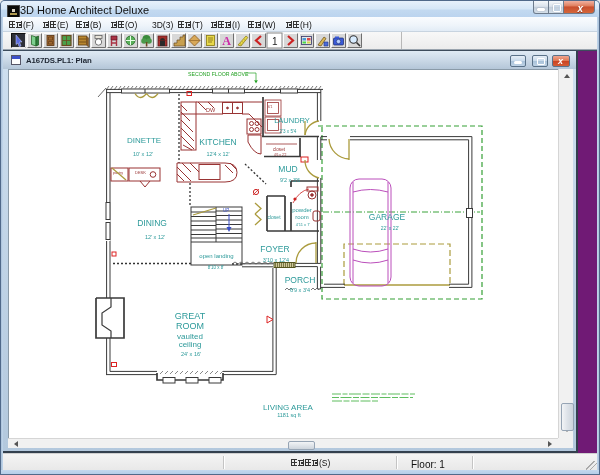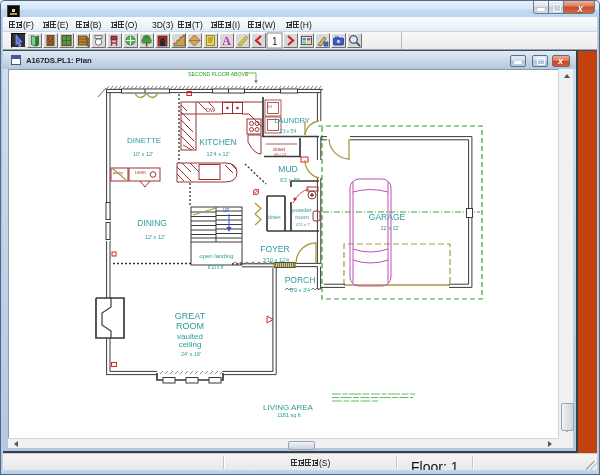--- a/index.html
+++ b/index.html
@@ -30,21 +30,21 @@
 linear-gradient(#333,#333) 0 0/1px 7px no-repeat;}
 .c2{background:linear-gradient(#333,#333) 0 1px/6px 1px no-repeat,
 linear-gradient(#333,#333) 0 6px/6px 1px no-repeat,
 linear-gradient(#333,#333) 1px 1px/1px 6px no-repeat,
 linear-gradient(#333,#333) 5px 0/1px 7px no-repeat,
 linear-gradient(#333,#333) 3px 3px/2px 2px no-repeat;}
 
 #tb{position:absolute;left:1px;top:32px;width:598px;height:17px;background:linear-gradient(#f8f8f8,#ececec);border-bottom:1px solid #9aa4ae;}
 #tbline{position:absolute;left:400px;top:0;width:1px;height:17px;background:#b8b8b8;}
 
-#mdi{position:absolute;left:1px;top:50px;width:598px;height:403px;background:#c2410c;border-top:1px solid #3d4c5c;}
+#mdi{position:absolute;left:1px;top:50px;width:598px;height:403px;background:#701a75;border-top:1px solid #3d4c5c;}
 #child{position:absolute;left:1px;top:0px;width:576px;height:402px;background:linear-gradient(#cfe0f0,#b3c8dd);border-right:2px solid #33404e;border-bottom:2px solid #33404e;box-sizing:border-box;}
 #ctitle{position:absolute;left:0;top:0;width:100%;height:18px;background:linear-gradient(#dfeaf4,#cbd9e7 50%,#b4c6d8);}
 #cicon{position:absolute;left:9px;top:4px;width:10px;height:10px;background:#fdfdfd;border:1px solid #556;box-sizing:border-box;}
 #cicon:before{content:"";position:absolute;left:0px;top:0px;width:8px;height:3px;background:#3c50c8;}
 #ctxt{position:absolute;left:24px;top:4.5px;font-size:7.8px;font-weight:bold;color:#1c2430;letter-spacing:-0.1px;}
 .ccap{position:absolute;top:3.5px;height:12px;box-sizing:border-box;border:1px solid #5a7289;border-radius:2px;}
 #cmin{left:508px;width:16px;background:linear-gradient(#e6eff7,#c7d9ea 50%,#a9c2da 52%,#bed2e5);}
 #cres{left:530px;width:16px;background:linear-gradient(#e6eff7,#c7d9ea 50%,#a9c2da 52%,#bed2e5);}
 #cclose{left:550px;width:18px;background:linear-gradient(#f0a590,#e07a55 45%,#cc4422 55%,#d45c35);}
 #cmin i{position:absolute;left:3px;top:5px;width:8px;height:3px;background:#fff;border-radius:1.5px;}
@@ -58,30 +58,31 @@
 #sbcorner{position:absolute;left:556px;top:387px;width:15px;height:10px;background:#f1f1f1;}
 .arr{position:absolute;width:0;height:0;}
 #vthumb{position:absolute;left:1.5px;top:334px;width:11px;height:26px;background:linear-gradient(90deg,#f2f4f6,#dde2e8 50%,#cdd4dc);border:1px solid #96a4b4;border-radius:2px;}
 #hthumb{position:absolute;left:280px;top:1.5px;width:25px;height:7px;background:linear-gradient(#f2f4f6,#cdd4dc);border:1px solid #96a4b4;border-radius:2px;}
 
 #status{position:absolute;left:1px;top:453px;width:598px;height:17px;background:linear-gradient(#f4f4f4,#e8e8e8);border-top:1px solid #cfcfcf;font-size:8.5px;color:#111;}
 .sep{position:absolute;top:2px;height:13px;width:1px;background:#c4c4c4;box-shadow:1px 0 0 #fff;}
 #grip{position:absolute;left:585px;top:7px;width:11px;height:9px;background:
 linear-gradient(135deg,transparent 40%,#aaa 40%,#aaa 48%,transparent 48%,transparent 62%,#aaa 62%,#aaa 70%,transparent 70%) no-repeat;}
 #statusmid{position:absolute;left:290px;top:4px;}
-#floor{position:absolute;left:410px;top:5px;font-size:14px;}
+#floor{position:absolute;left:410px;top:5px;font-size:10px;}
 #bottomborder{position:absolute;left:0;top:470px;width:600px;height:5px;background:linear-gradient(#c3d8ee,#b0cbe8);box-shadow:inset 0 -1px 0 #50698a, inset 1px 0 0 #50698a, inset -1px 0 0 #50698a;}
 #lborder{position:absolute;left:0;top:17px;width:3px;height:453px;background:linear-gradient(90deg,#9db4cc,#c3d8ee);box-shadow:inset 1px 0 0 #50698a;}
 #rborder{position:absolute;left:597px;top:17px;width:3px;height:453px;background:linear-gradient(90deg,#c3d8ee,#9db4cc);box-shadow:inset -1px 0 0 #50698a;}
 </style>
 </head>
 <body>
 <div id="win">
   <div id="title">
     <div class="icon"></div>
+    <div class="txt">3D Home Architect Deluxe</div>
   </div>
   <div class="cap" id="bmin">
       <i></i>
     </div>
   <div class="cap" id="bmax">
       <i></i>
     </div>
   <div class="cap" id="bclose">
       <i>x</i>
     </div>

